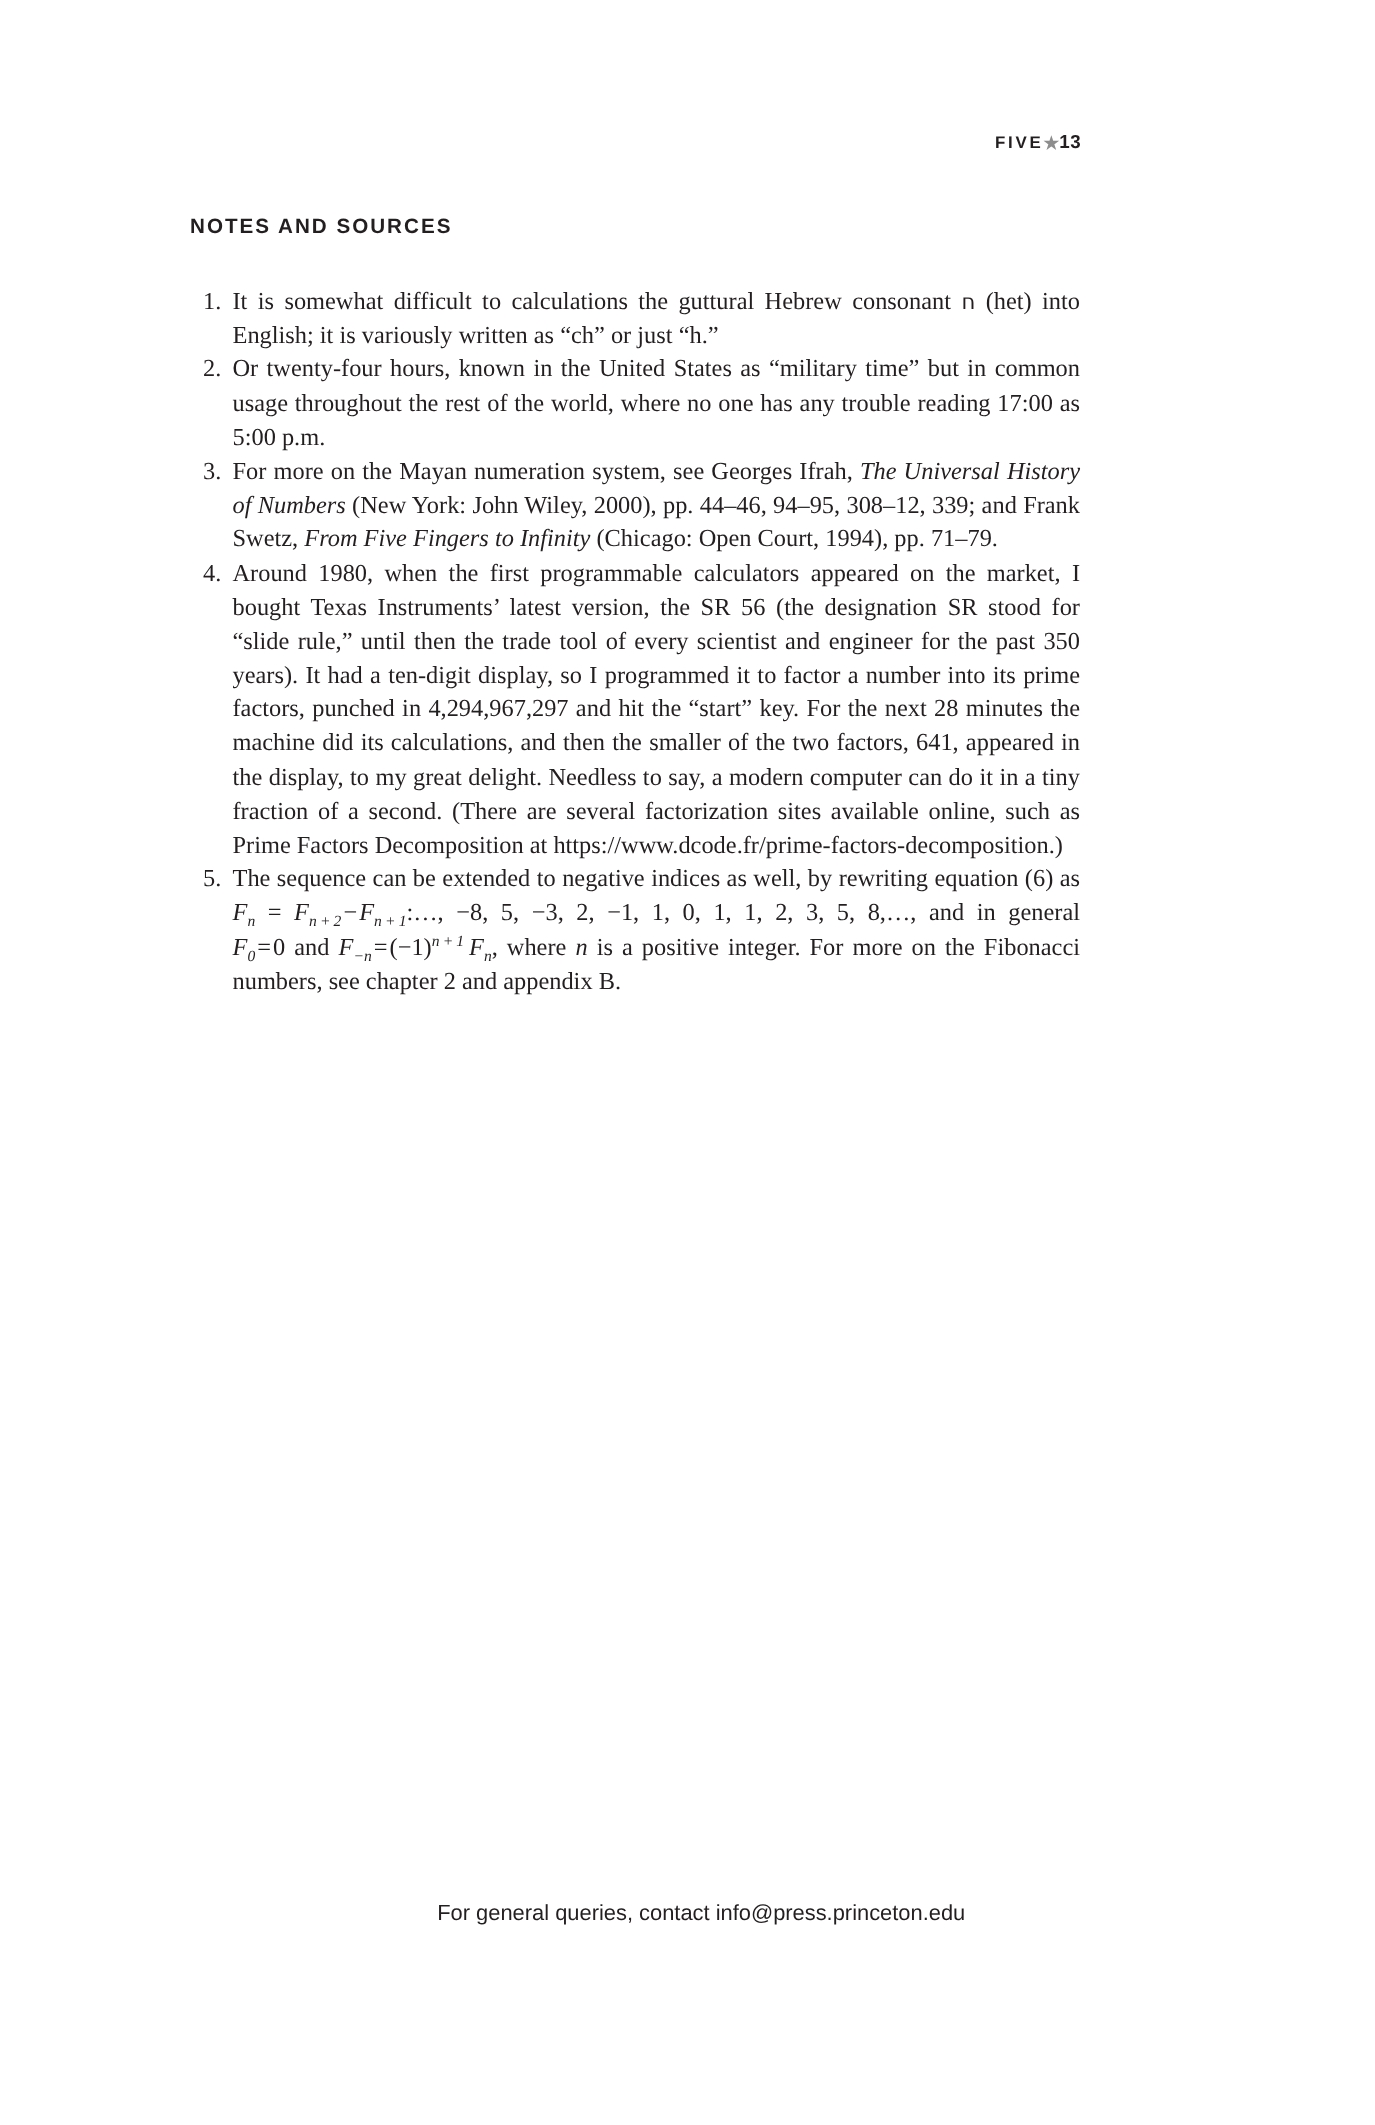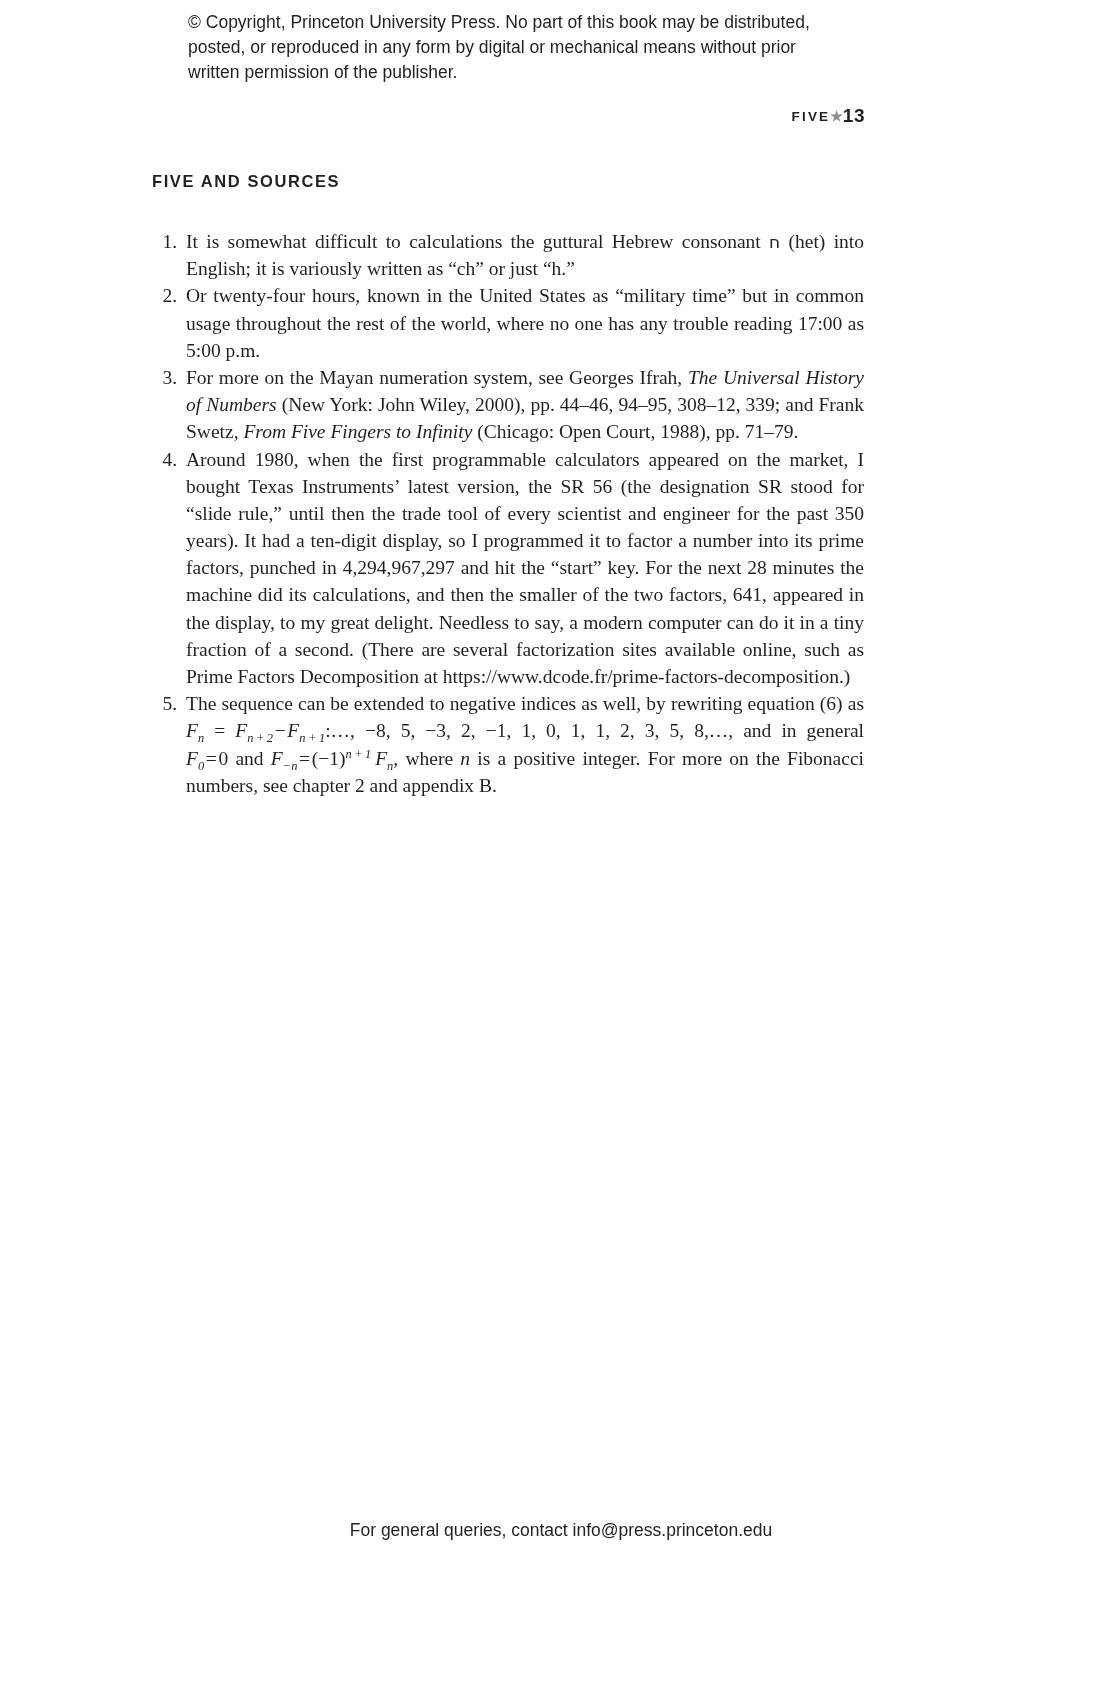--- a/index.html
+++ b/index.html
@@ -42,21 +42,21 @@
     letter-spacing: 2.2px;
     color: #231f20;
   }
   .runhead .star {
     color: #8d8d8d;
     font-size: 14px;
     letter-spacing: 0;
   }
   .runhead .folio {
     letter-spacing: 0.5px;
-    font-size: 19px;
+    font-size: 15px;
   }
 
   
   .sec-head {
     position: absolute;
     left: 152px;
     top: 172px;
     font-family: "Liberation Sans", sans-serif;
     font-size: 16.5px;
     font-weight: bold;
@@ -119,47 +119,46 @@
     font-size: 17.5px;
     color: #231f20;
     padding-left: 22px;
   }
 </style>
 </head>
 <body>
 
 <div class="page">
 
-  <div class="copyright">© Copyright, Princeton University Press. No part of this book may be distributed, posted, or reproduced in any form by digital or mechanical means without prior written permission of the publisher.</div>
 
   <div class="runhead">
     <span>FIVE</span>
     <span class="star">★</span>
     <span class="folio">13</span>
   </div>
 
-  <div class="sec-head">FIVE AND SOURCES</div>
+  <div class="sec-head">NOTES AND SOURCES</div>
 
   <div class="notes">
 
     <div class="note">
       <div class="num">1.</div>
       <div class="body">
         <span>It is somewhat difficult to calculations the guttural Hebrew consonant </span><span class="hebrew">ח</span><span> (het) into English; it is variously written as “ch” or just “h.”</span>
       </div>
     </div>
 
     <div class="note">
       <div class="num">2.</div>
       <div class="body">Or twenty-four hours, known in the United States as “military time” but in common usage throughout the rest of the world, where no one has any trouble reading 17:00 as 5:00 p.m.</div>
     </div>
 
     <div class="note">
       <div class="num">3.</div>
-      <div class="body"><span>For more on the Mayan numeration system, see Georges Ifrah, </span><i>The Universal History of Numbers</i><span> (New York: John Wiley, 2000), pp. 44–46, 94–95, 308–12, 339; and Frank Swetz, </span><i>From Five Fingers to Infinity</i><span> (Chicago: Open Court, 1988), pp. 71–79.</span></div>
+      <div class="body"><span>For more on the Mayan numeration system, see Georges Ifrah, </span><i>The Universal History of Numbers</i><span> (New York: John Wiley, 2000), pp. 44–46, 94–95, 308–12, 339; and Frank Swetz, </span><i>From Five Fingers to Infinity</i><span> (Chicago: Open Court, 1994), pp. 71–79.</span></div>
     </div>
 
     <div class="note">
       <div class="num">4.</div>
       <div class="body">Around 1980, when the first programmable calculators appeared on the market, I bought Texas Instruments’ latest version, the SR 56 (the designation SR stood for “slide rule,” until then the trade tool of every scientist and engineer for the past 350 years). It had a ten-digit display, so I programmed it to factor a number into its prime factors, punched in 4,294,967,297 and hit the “start” key. For the next 28 minutes the machine did its calculations, and then the smaller of the two factors, 641, appeared in the display, to my great delight. Needless to say, a modern computer can do it in a tiny fraction of a second. (There are several factorization sites available online, such as Prime Factors Decomposition at https://www.dcode.fr/prime-factors-decomposition.)</div>
     </div>
 
     <div class="note">
       <div class="num">5.</div>
       <div class="body"><span>The sequence can be extended to negative indices as well, by rewriting equation (6) as</span>

